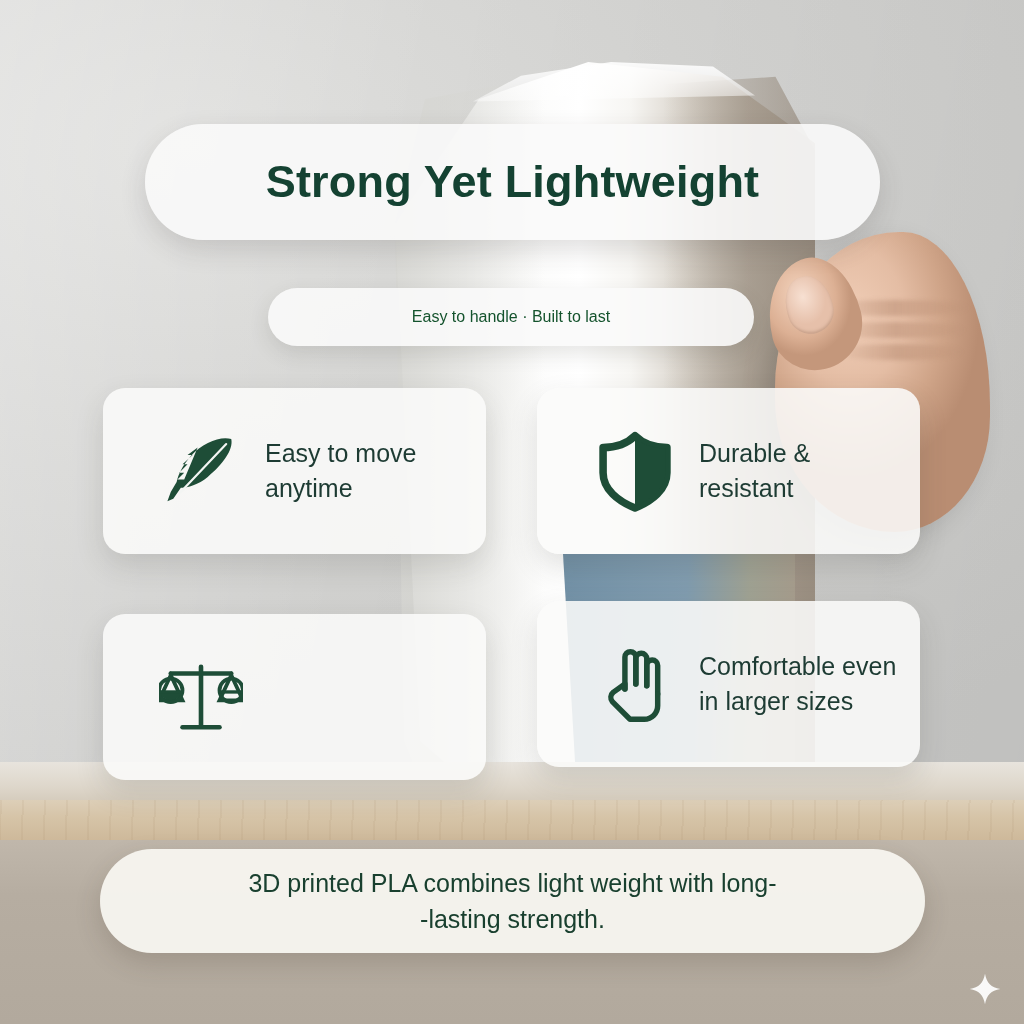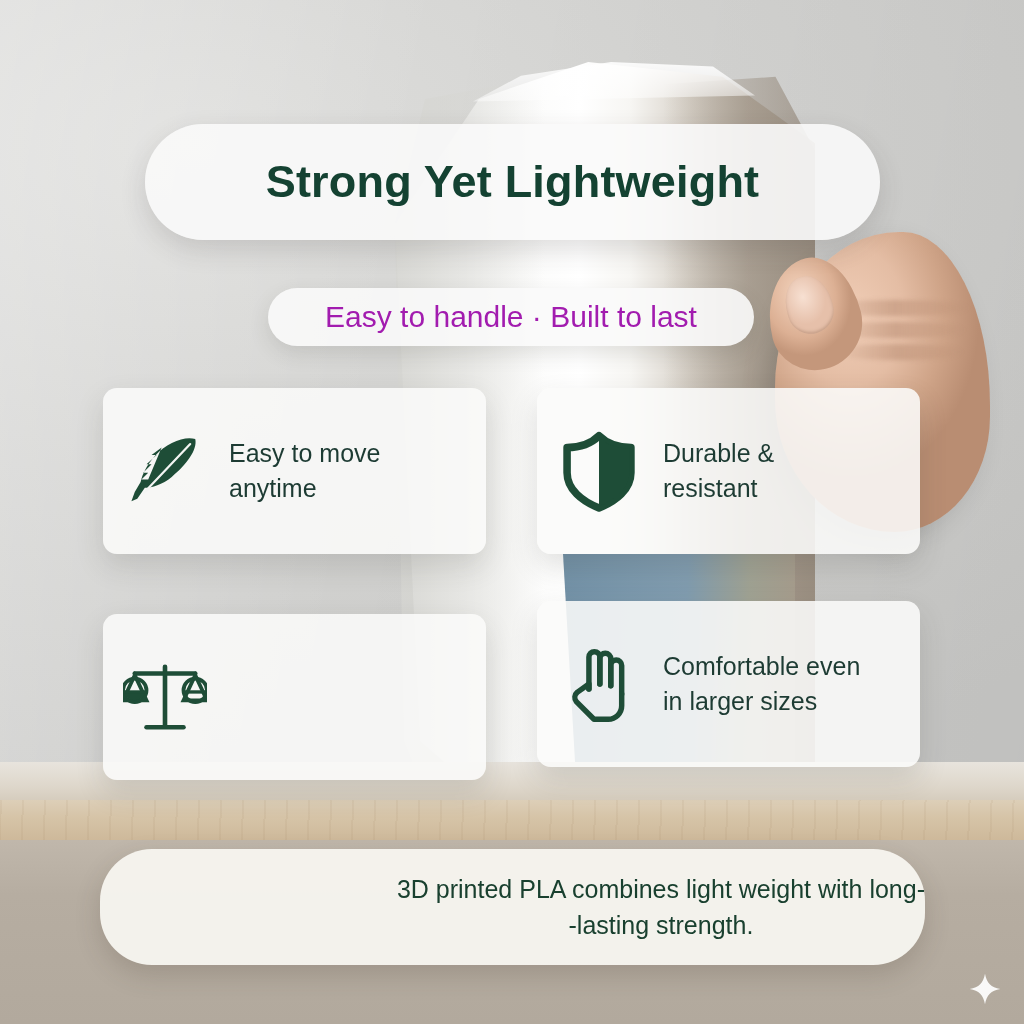--- a/index.html
+++ b/index.html
@@ -130,48 +130,48 @@
     color: #144232;
   }
 
   .pill-sub {
     position: absolute; left: 268px; top: 288px; width: 486px; height: 58px;
     border-radius: 30px;
     background: rgba(250,250,249,.90);
     box-shadow: 0 8px 20px rgba(60,58,54,.13);
     display: flex; align-items: center; justify-content: center;
   }
-  .pill-sub .t { font-size: 30px; color: #a21caf; }
+  .pill-sub .t { font-size: 16px; color: #14532d; }
 
   .card {
     position: absolute; width: 383px; height: 166px;
-    border-radius: 14px;
+    border-radius: 22px;
     background: rgba(250,250,249,.88);
     box-shadow: 0 12px 28px rgba(60,58,54,.15);
     display: flex; align-items: center; gap: 22px;
-    padding: 0 22px 0 20px;
+    padding: 0 22px 0 56px;
     box-sizing: border-box;
   }
   .card.c1 { left: 103px; top: 388px; }
   .card.c2 { left: 537px; top: 388px; }
   .card.c3 { left: 103px; top: 614px; }
   .card.c4 { left: 537px; top: 601px; }
 
   .card-icon { width: 84px; height: 84px; flex: 0 0 84px; display: block; }
   .card-text {
     font-size: 25px; line-height: 1.42; color: #1d3b33;
     white-space: pre-line;
   }
 
   .pill-footer {
-    position: absolute; left: 100px; top: 849px; width: 825px; height: 116px;
+    position: absolute; left: 100px; top: 849px; width: 825px; height: 104px;
     border-radius: 52px;
     background: rgba(249,247,242,.92);
     box-shadow: 0 10px 26px rgba(60,50,38,.18);
-    display: flex; align-items: center; justify-content: flex-end;
+    display: flex; align-items: center; justify-content: center;
     text-align: center;
   }
   .pill-footer .t {
     font-size: 25px; line-height: 1.45; color: #19402f; white-space: pre-line;
   }
 
   .sparkle { position: absolute; left: 968px; top: 972px; width: 34px; height: 34px; }
 </style>
 </head>
 <body>

